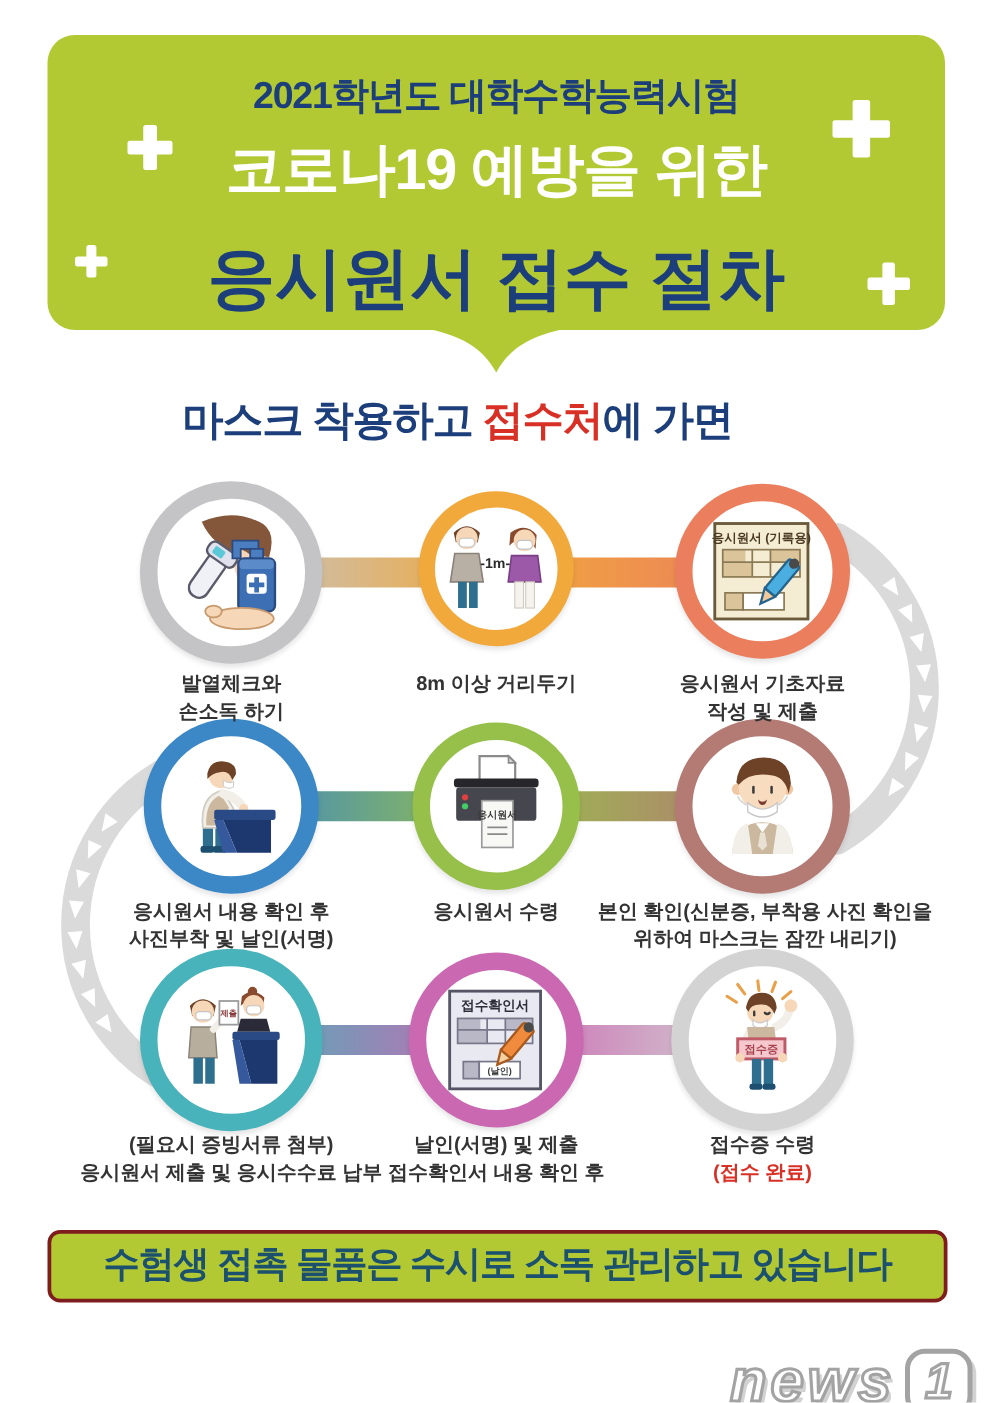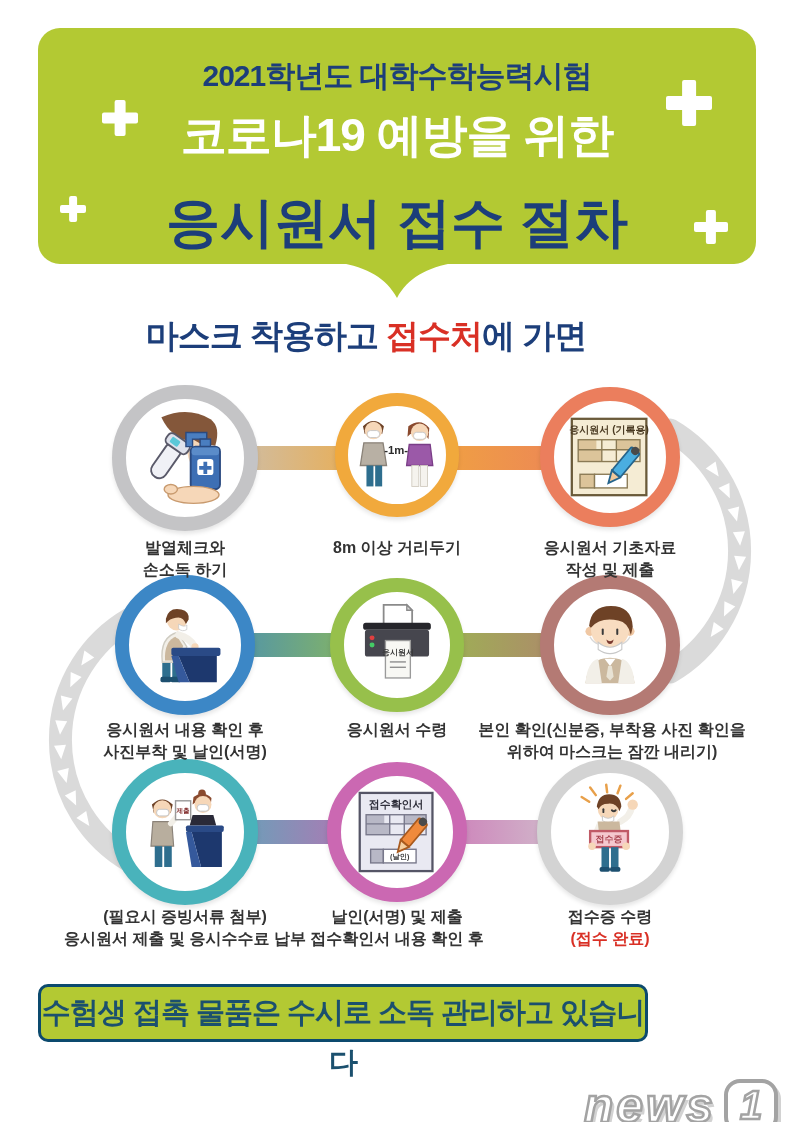--- a/index.html
+++ b/index.html
@@ -27,22 +27,22 @@
   .arcs { position:absolute; left:0; top:0; z-index:0; }
   .connector { position:absolute; height:24px; z-index:1; }
   .circle { position:absolute; border-radius:50%; background:#fff; border-style:solid;
             display:flex; align-items:center; justify-content:center; z-index:2;
             box-shadow:0 3px 4px rgba(0,0,0,0.10); }
   .step-label { position:absolute; transform:translateX(-50%); text-align:center; z-index:3;
                 font-size:16px; font-weight:800; color:#333; line-height:1.38; white-space:nowrap; }
   .step-label .red { color:#d93025; }
 
   
-  .footer { position:absolute; left:38px; top:984px; width:610px; height:58px;
-            border-radius:10px; border:3px solid #0c4a6e; text-align:center;
+  .footer { position:absolute; left:38px; top:984px; width:720px; height:58px;
+            border-radius:10px; border:3px solid #7f1d1d; text-align:center;
             font-size:29px; font-weight:800; color:#1b506e; line-height:50px; letter-spacing:-1px; }
 
   
   .logo { position:absolute; left:584px; top:1054px; display:flex; align-items:center;margin-top:24px; }
   .logo .word { font-size:48px; font-weight:900; font-style:italic; letter-spacing:3px;
                 color:#fff; -webkit-text-stroke:2.5px #a3a3a3; text-shadow:3px 4px 0 #d2d2d2; }
   .logo .one-badge { margin-left:8px; width:54px; height:54px; border:4px solid #a3a3a3;
                      border-radius:16px; background:#fff; box-shadow:3px 4px 0 #d2d2d2;
                      display:flex; align-items:center; justify-content:center;
                      font-size:40px; font-weight:900; font-style:italic;

